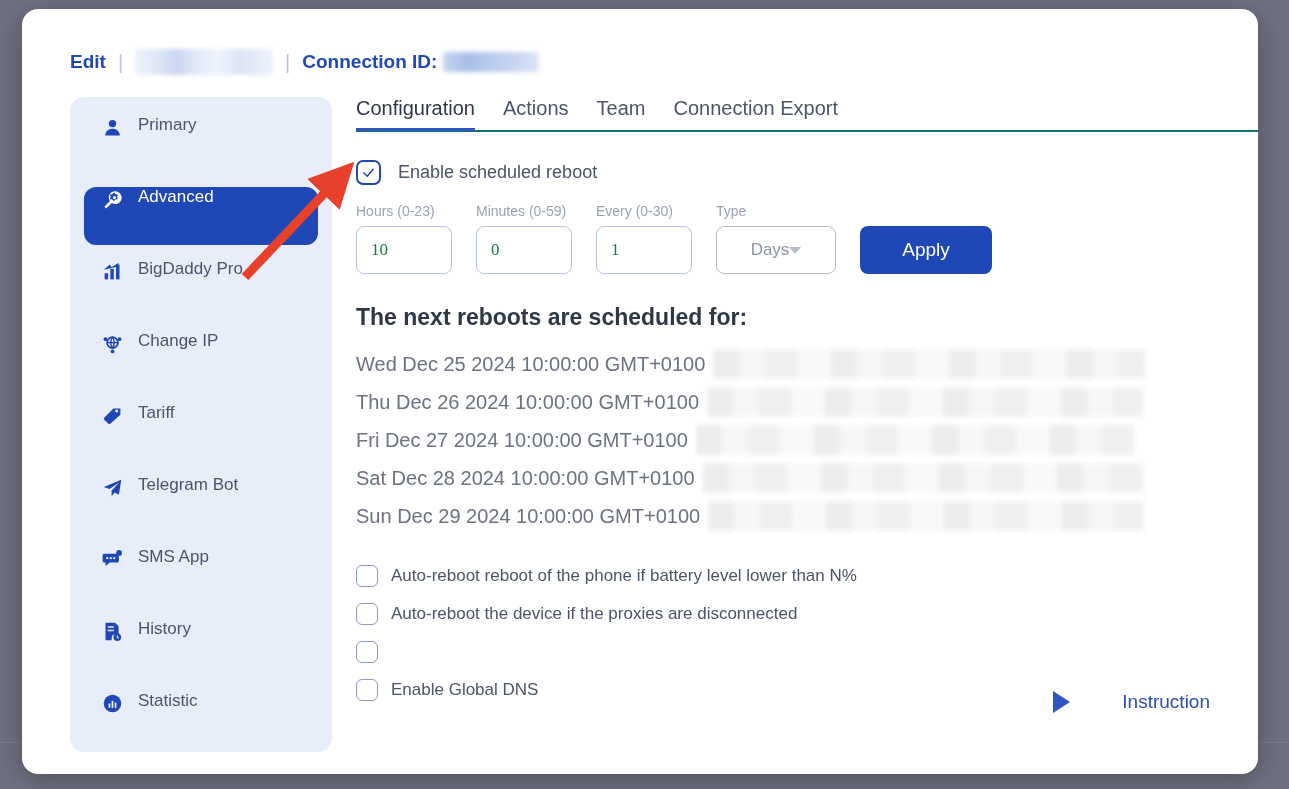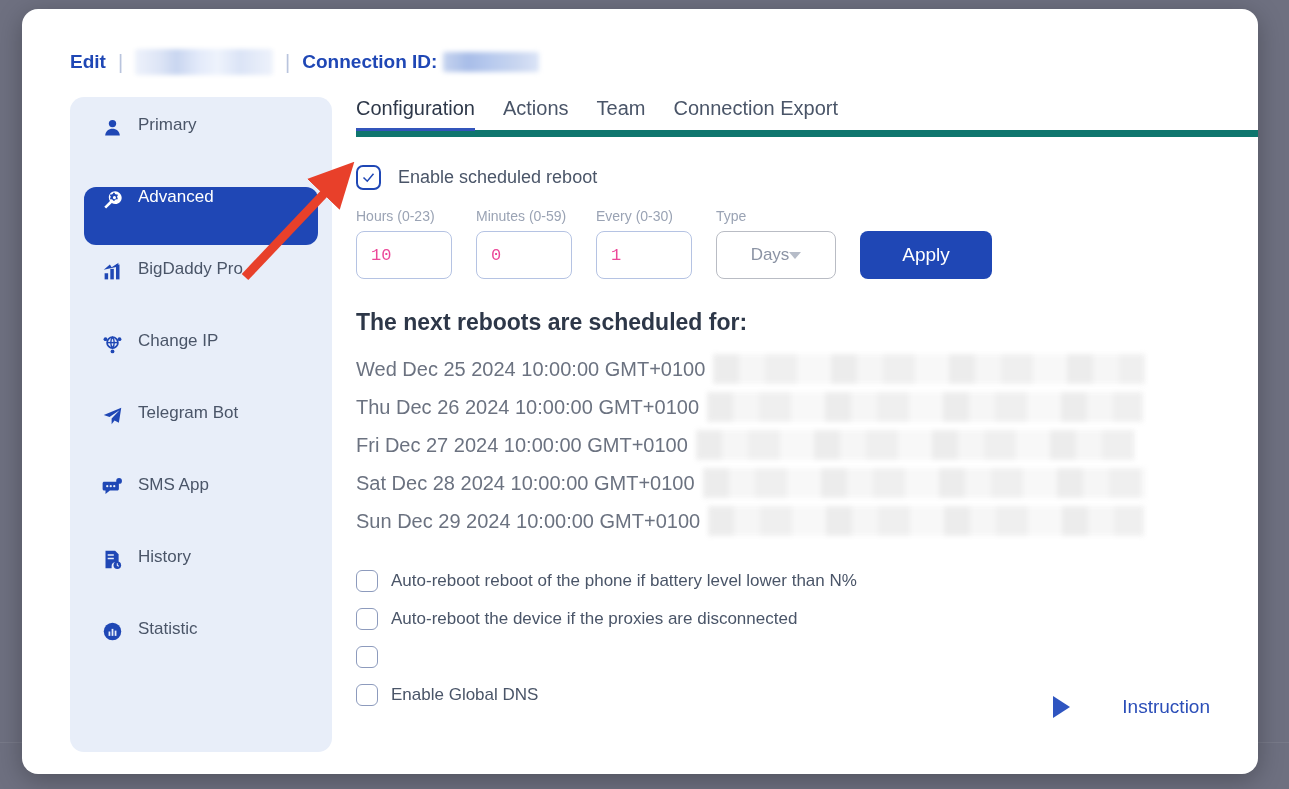--- a/index.html
+++ b/index.html
@@ -79,21 +79,21 @@
     cursor: pointer;
   }
   .side-item.active { background: #1f47b5; color: #ffffff; }
   .side-item .ico { width: 24px; height: 24px; display:flex; align-items:center; justify-content:center; flex: 0 0 24px; }
   .side-item .ico svg { width: 21px; height: 21px; fill: #1f47b5; }
   .side-item.active .ico svg { fill: #ffffff; }
 
   
   .content { position: absolute; left: 334px; top: 88px; right: 20px; }
 
-  .tabs { display: flex; align-items: flex-end; gap: 28px; border-bottom: 7px solid #0f766e; width: 912px; }
+  .tabs { display: flex; align-items: flex-end; gap: 28px; border-bottom: 2px solid #0f766e; width: 912px; }
   .tab {
     font-size: 20px; color: #4a5568; padding-bottom: 10px;
     cursor: pointer; position: relative;
   }
   .tab.active { color: #2d3748; }
   .tab.active::after {
     content: ""; position: absolute; left: 0; right: 0; bottom: -1px;
     height: 3px; background: #3355bb;
   }
 
@@ -105,22 +105,22 @@
   }
   .cb svg { width: 15px; height: 15px; stroke: #1f47b5; stroke-width: 2.4; fill: none; }
   .cb.empty { border-color: #8d9bbd; border-width: 1.6px; border-radius: 6px; width: 22px; height: 22px; flex: 0 0 22px; }
   .enable-lbl { font-size: 18px; color: #4a5568; }
 
   .fields { display: flex; align-items: flex-end; gap: 24px; margin-top: 18px; }
   .field { display: flex; flex-direction: column; }
   .field label { font-size: 14px; color: #9aa3b4; margin-bottom: 7px; }
   .field input {
     width: 96px; height: 48px; border: 1px solid #b5c3e3; border-radius: 8px;
-    font-size: 17px; color: #ec4899; padding: 0 14px;
-    font-family: Liberation Mono, monospace; outline: none; background: #fff;
+    font-size: 17px; color: #15803d; padding: 0 14px;
+    font-family: Liberation Serif, serif; outline: none; background: #fff;
   }
   .field.sel select, .field.sel .fakesel {
     width: 120px; height: 48px; border: 1px solid #b9bcc4; border-radius: 8px;
     font-size: 17px; color: #8b93a4; padding: 0 14px;
     display: flex; align-items: center; justify-content: center;
     background: #fff; cursor: pointer;
   }
   .chev { width: 0; height: 0; border-left: 6px solid transparent; border-right: 6px solid transparent; border-top: 7px solid #b6bcc8; }
   .apply-btn {
     height: 48px; min-width: 132px; background: #1f47b5; color: #fff;
@@ -219,20 +219,28 @@
             <path d="M12 4.8c2.6 2.4 2.6 9.9 0 12.4-2.6-2.5-2.6-10 0-12.4z" fill="none" stroke="#1f47b5" stroke-width="1.6"></path>
             <path d="M5.9 11h12.2" stroke="#1f47b5" stroke-width="1.6"></path>
             <circle cx="4" cy="7" r="2.2"></circle>
             <circle cx="20" cy="7" r="2.2"></circle>
             <circle cx="12" cy="21" r="2.2"></circle>
           </svg>
       </span>
       <span>Change IP</span>
     </div>
 
+    <div class="side-item">
+      <span class="ico">
+        <svg viewBox="0 0 24 24">
+            <path d="M21 4h-8L2.8 14.2c-.8.8-.8 2 0 2.8l4.2 4.2c.8.8 2 .8 2.8 0L21 11V4zm-4.2 4.6a1.7 1.7 0 110-3.4 1.7 1.7 0 010 3.4z"></path>
+          </svg>
+      </span>
+      <span>Tariff</span>
+    </div>
 
     <div class="side-item">
       <span class="ico">
         <svg viewBox="0 0 24 24">
             <path d="M22 3L2 11.4l6.6 2.3L20 6.1l-9 9.4V22l3.3-4.2 5 2.4z"></path>
           </svg>
       </span>
       <span>Telegram Bot</span>
     </div>
 

